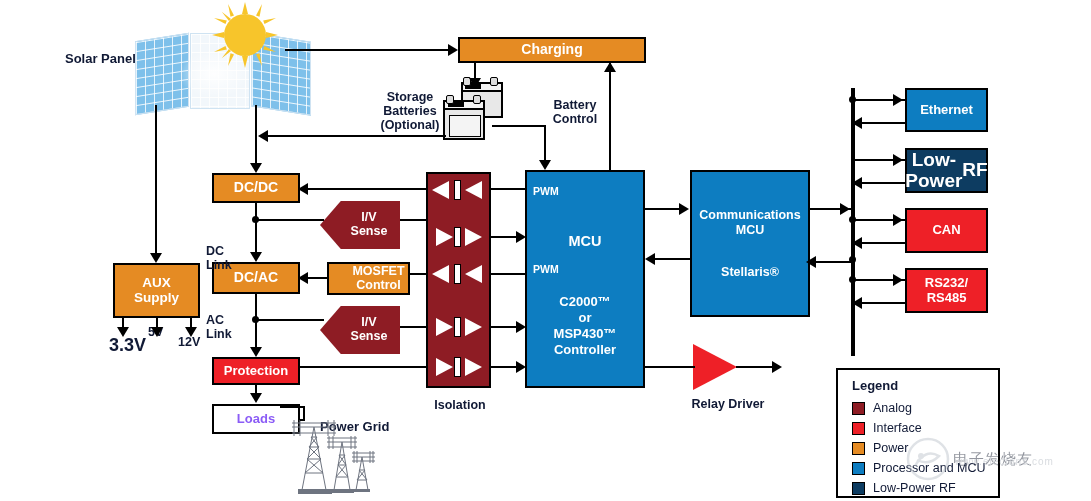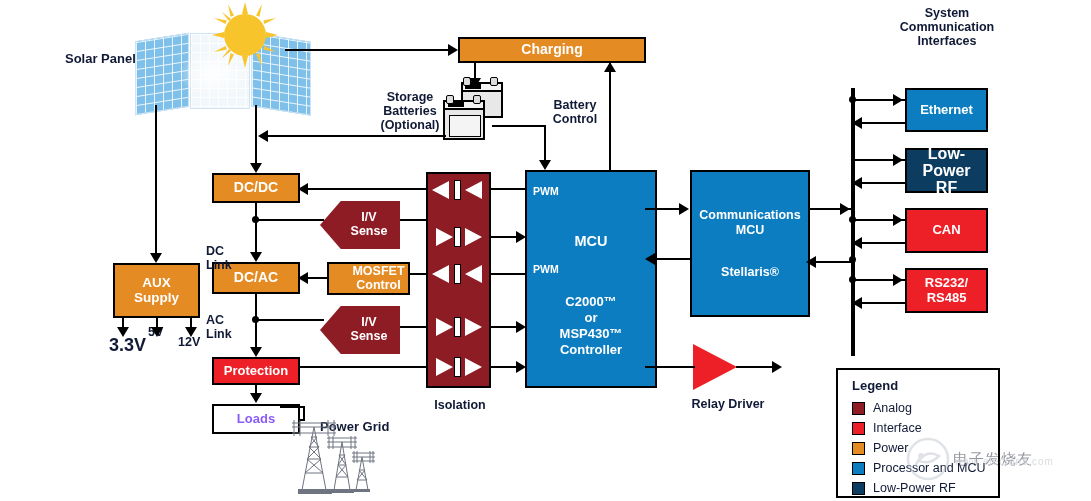--- a/index.html
+++ b/index.html
@@ -322,21 +322,21 @@
     <div class="halft" style="left:33px;top:1px;border-left:17px solid #fff;"></div>
   </div>
   <div class="isoch" style="left:432px;top:357px;width:54px;height:20px;">
     <div class="halft" style="left:4px;top:1px;border-left:17px solid #fff;"></div>
     <div class="bar" style="left:22px;"></div>
     <div class="halft" style="left:33px;top:1px;border-left:17px solid #fff;"></div>
   </div>
 
   <div class="lbl center" style="left:420px;top:398px;width:80px;font-size:12.5px;">Isolation</div>
 
-  <div class="blk proc" style="left:525px;top:170px;width:132px;height:218px;display:block;">
+  <div class="blk proc" style="left:525px;top:170px;width:120px;height:218px;display:block;">
     <div style="position:absolute;left:6px;top:14px;font-size:10.5px;color:#fff;font-weight:bold;text-align:left;">PWM</div>
     <div style="position:absolute;left:6px;top:92px;font-size:10.5px;color:#fff;font-weight:bold;text-align:left;">PWM</div>
     <div style="position:absolute;left:0;right:0;top:62px;font-size:14.5px;color:#fff;font-weight:bold;">MCU</div>
     <div style="position:absolute;left:0;right:0;top:122px;font-size:13px;color:#fff;font-weight:bold;line-height:1.22;">
       <div>C2000™</div>
       <div>or</div>
       <div>MSP430™</div>
       <div>Controller</div>
     </div>
   </div>
@@ -345,29 +345,24 @@
     <div style="position:absolute;left:0;right:0;top:36px;font-size:12.5px;color:#fff;font-weight:bold;line-height:1.2;">
       <div>Communications</div>
       <div>MCU</div>
     </div>
     <div style="position:absolute;left:0;right:0;top:94px;font-size:12.5px;color:#fff;font-weight:bold;">Stellaris®</div>
   </div>
 
   <div class="tri" style="left:693px;top:344px;width:44px;height:46px;"></div>
   <div class="lbl center" style="left:676px;top:397px;width:104px;font-size:12.5px;">Relay Driver</div>
 
-  <div class="lbl center" style="left:893px;top:6px;width:108px;font-size:12.5px;">
-    <div>System</div>
-    <div>Communication</div>
-    <div>Interfaces</div>
-  </div>
 
   <div class="blk proc" style="left:905px;top:88px;width:83px;height:44px;font-size:13px;">Ethernet</div>
 
-  <div class="blk lprf" style="left:905px;top:148px;width:83px;height:45px;font-size:16px;flex-direction:column;">
+  <div class="blk lprf" style="left:905px;top:148px;width:83px;height:45px;font-size:19px;flex-direction:row;">
     <span>Low-Power</span>
     <span>RF</span>
   </div>
 
   <div class="blk iface" style="left:905px;top:208px;width:83px;height:45px;font-size:13px;">CAN</div>
 
   <div class="blk iface" style="left:905px;top:268px;width:83px;height:45px;font-size:13px;flex-direction:column;">
     <span>RS232/</span>
     <span>RS485</span>
   </div>

